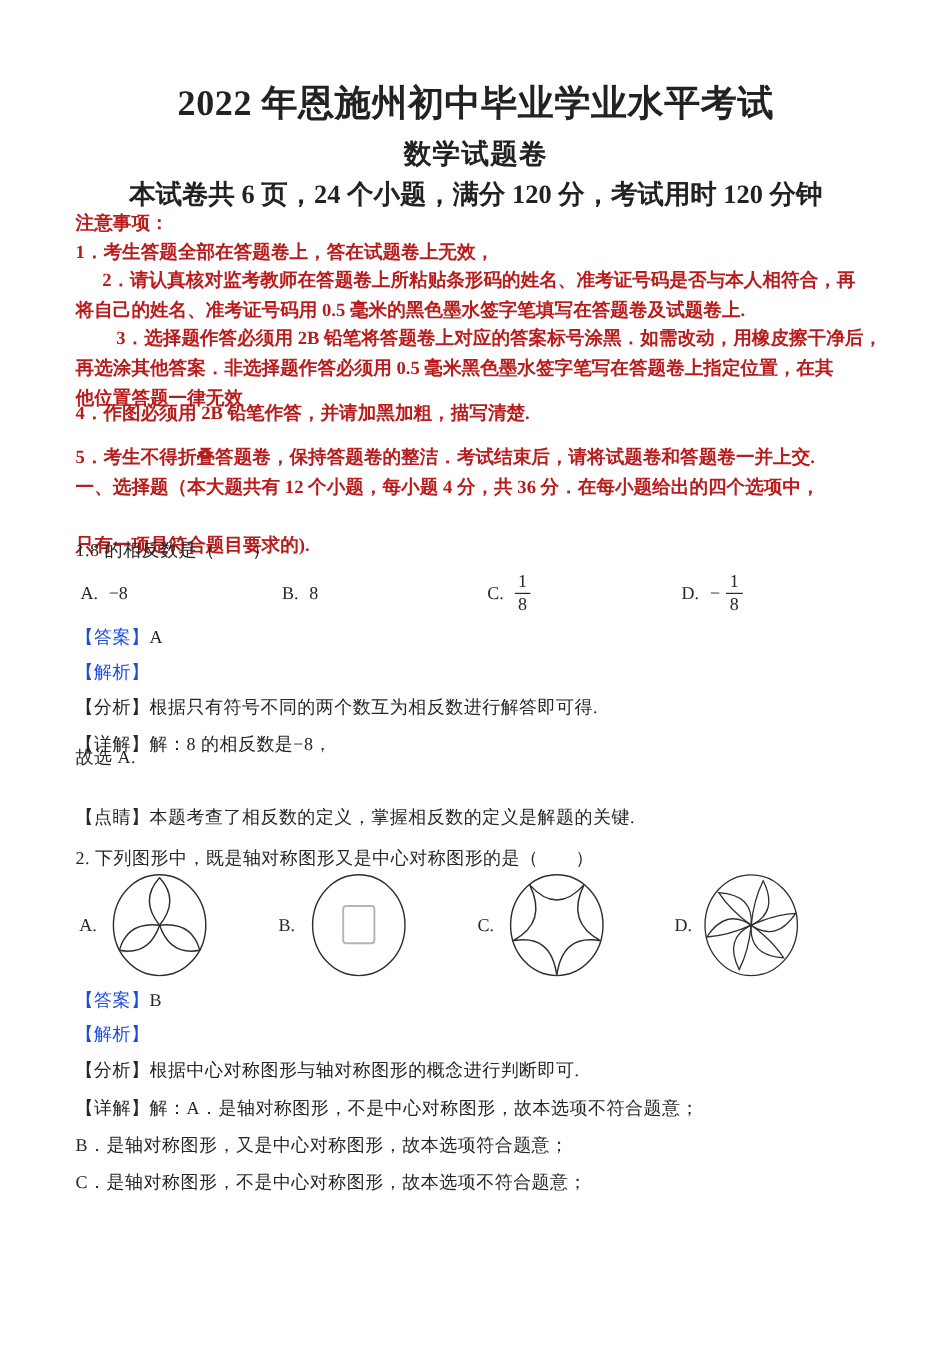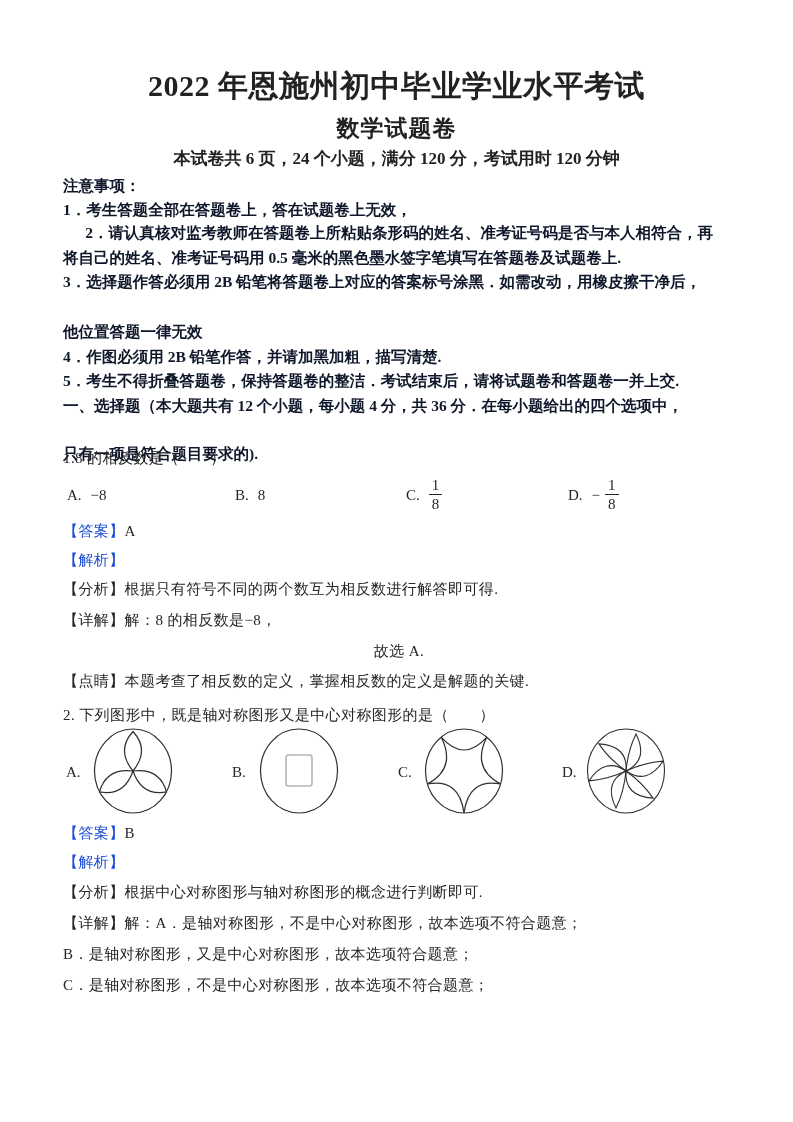--- a/index.html
+++ b/index.html
@@ -9,22 +9,22 @@
     background:#ffffff;
     font-family:"Liberation Serif", serif;
     color:#222222;
     overflow:hidden;
   }
   .abs{position:absolute;left:63px;width:672px;}
   .center{left:0;width:793px;text-align:center;}
   .bold{font-weight:bold;}
   .title{font-size:30px;letter-spacing:0.5px;}
   .subtitle{font-size:23px;letter-spacing:1px;}
-  .info{font-size:17px;}
-  .note{font-size:15.5px;color:#0f172a;white-space:nowrap;}
+  .info{font-size:22px;}
+  .note{font-size:15.5px;color:#b91c1c;white-space:nowrap;}
   .bodyline{font-size:15px;letter-spacing:0.4px;color:#262626;white-space:nowrap;}
   .blue{color:#1d4ed8;}
   .optrow{position:absolute;left:63px;width:672px;height:46px;}
   .opt{position:absolute;top:0;height:46px;display:flex;align-items:center;gap:9px;font-size:15px;color:#262626;}
   .frac{display:inline-flex;flex-direction:column;align-items:center;line-height:1.15;font-size:15px;}
   .frac .num{padding:0 3px 0;border-bottom:1.4px solid #262626;}
   .frac .den{padding-top:1px;}
   .figrow{position:absolute;left:63px;top:728px;width:672px;height:90px;}
   .figlabel{position:absolute;top:36px;font-size:15px;color:#262626;}
   .figsvg{position:absolute;top:0;}
@@ -35,23 +35,24 @@
 <div class="page">
 
   <div class="abs center bold title" style="top:66px;">2022 年恩施州初中毕业学业水平考试</div>
   <div class="abs center bold subtitle" style="top:113px;">数学试题卷</div>
   <div class="abs center bold info" style="top:147px;">本试卷共 6 页，24 个小题，满分 120 分，考试用时 120 分钟</div>
 
   <div class="abs bold note" style="top:176px;">注意事项：</div>
   <div class="abs bold note" style="top:200px;">1．考生答题全部在答题卷上，答在试题卷上无效，</div>
   <div class="abs bold note" style="top:223px;text-align:center;">2．请认真核对监考教师在答题卷上所粘贴条形码的姓名、准考证号码是否与本人相符合，再</div>
   <div class="abs bold note" style="top:248px;">将自己的姓名、准考证号码用 0.5 毫米的黑色墨水签字笔填写在答题卷及试题卷上.</div>
-  <div class="abs bold note" style="top:272px;">3．选择题作答必须用 2B 铅笔将答题卷上对应的答案标号涂黑．如需改动，用橡皮擦干净后，</div>
+  <div class="abs bold note" style="top:272px;text-align:right;">3．选择题作答必须用 2B 铅笔将答题卷上对应的答案标号涂黑．如需改动，用橡皮擦干净后，</div>
+  <div class="abs bold note" style="top:297px;">再选涂其他答案．非选择题作答必须用 0.5 毫米黑色墨水签字笔写在答题卷上指定位置，在其</div>
   <div class="abs bold note" style="top:322px;">他位置答题一律无效</div>
-  <div class="abs bold note" style="top:347px;">4．作图必须用 2B 铅笔作答，并请加黑加粗，描写清楚.</div>
+  <div class="abs bold note" style="top:334px;">4．作图必须用 2B 铅笔作答，并请加黑加粗，描写清楚.</div>
   <div class="abs bold note" style="top:371px;">5．考生不得折叠答题卷，保持答题卷的整洁．考试结束后，请将试题卷和答题卷一并上交.</div>
 
   <div class="abs bold note" style="top:396px;">一、选择题（本大题共有 12 个小题，每小题 4 分，共 36 分．在每小题给出的四个选项中，</div>
   <div class="abs bold note" style="top:444px;">只有一项是符合题目要求的).</div>
 
   <div class="abs bodyline" style="top:449px;">1.8 的相反数是（　　）</div>
 
   <div class="optrow" style="top:472px;">
     <div class="opt" style="left:4px;">
       <span>A.</span>
@@ -77,21 +78,21 @@
       </span>
     </div>
   </div>
 
   <div class="abs bodyline" style="top:522px;">
     <span class="blue">【答案】</span><span>A</span>
   </div>
   <div class="abs bodyline blue" style="top:551px;">【解析】</div>
   <div class="abs bodyline" style="top:580px;">【分析】根据只有符号不同的两个数互为相反数进行解答即可得.</div>
   <div class="abs bodyline" style="top:611px;">【详解】解：8 的相反数是−8，</div>
-  <div class="abs bodyline" style="top:642px;text-align:center;">故选 A.</div>
+  <div class="abs bodyline" style="top:622px;">故选 A.</div>
   <div class="abs bodyline" style="top:672px;">【点睛】本题考查了相反数的定义，掌握相反数的定义是解题的关键.</div>
 
   <div class="abs bodyline" style="top:706px;">2. 下列图形中，既是轴对称图形又是中心对称图形的是（　　）</div>
 
   <div class="figrow">
 
     <span class="figlabel" style="left:3px;">A.</span>
     <svg class="figsvg" style="left:30px;" width="80" height="86" viewBox="0 0 80 86">
       <g fill="none" stroke="#2f2f2f" stroke-width="1.2">
         <ellipse cx="40" cy="43" rx="38.5" ry="42"></ellipse>

